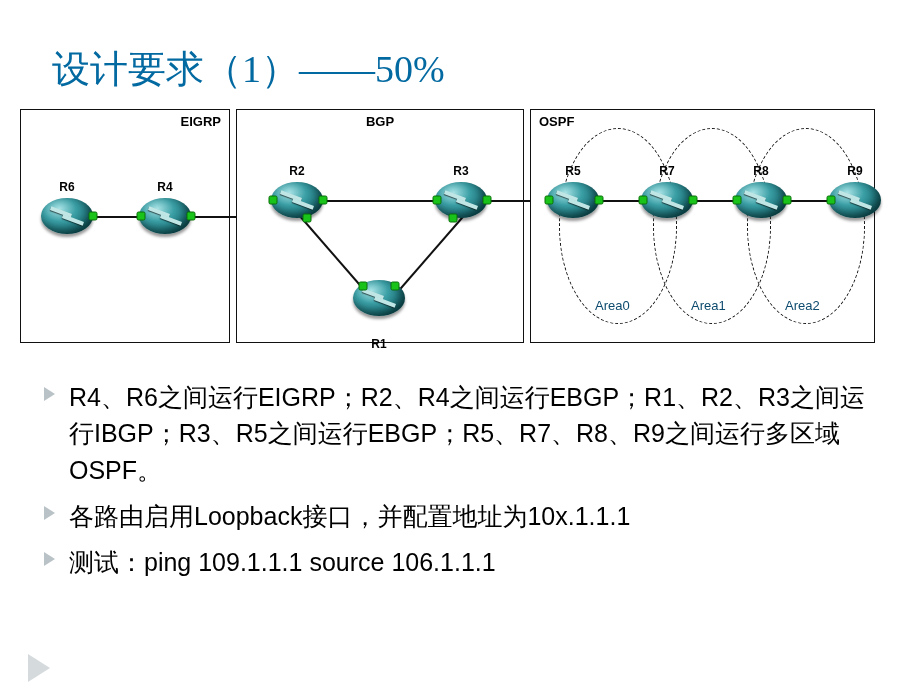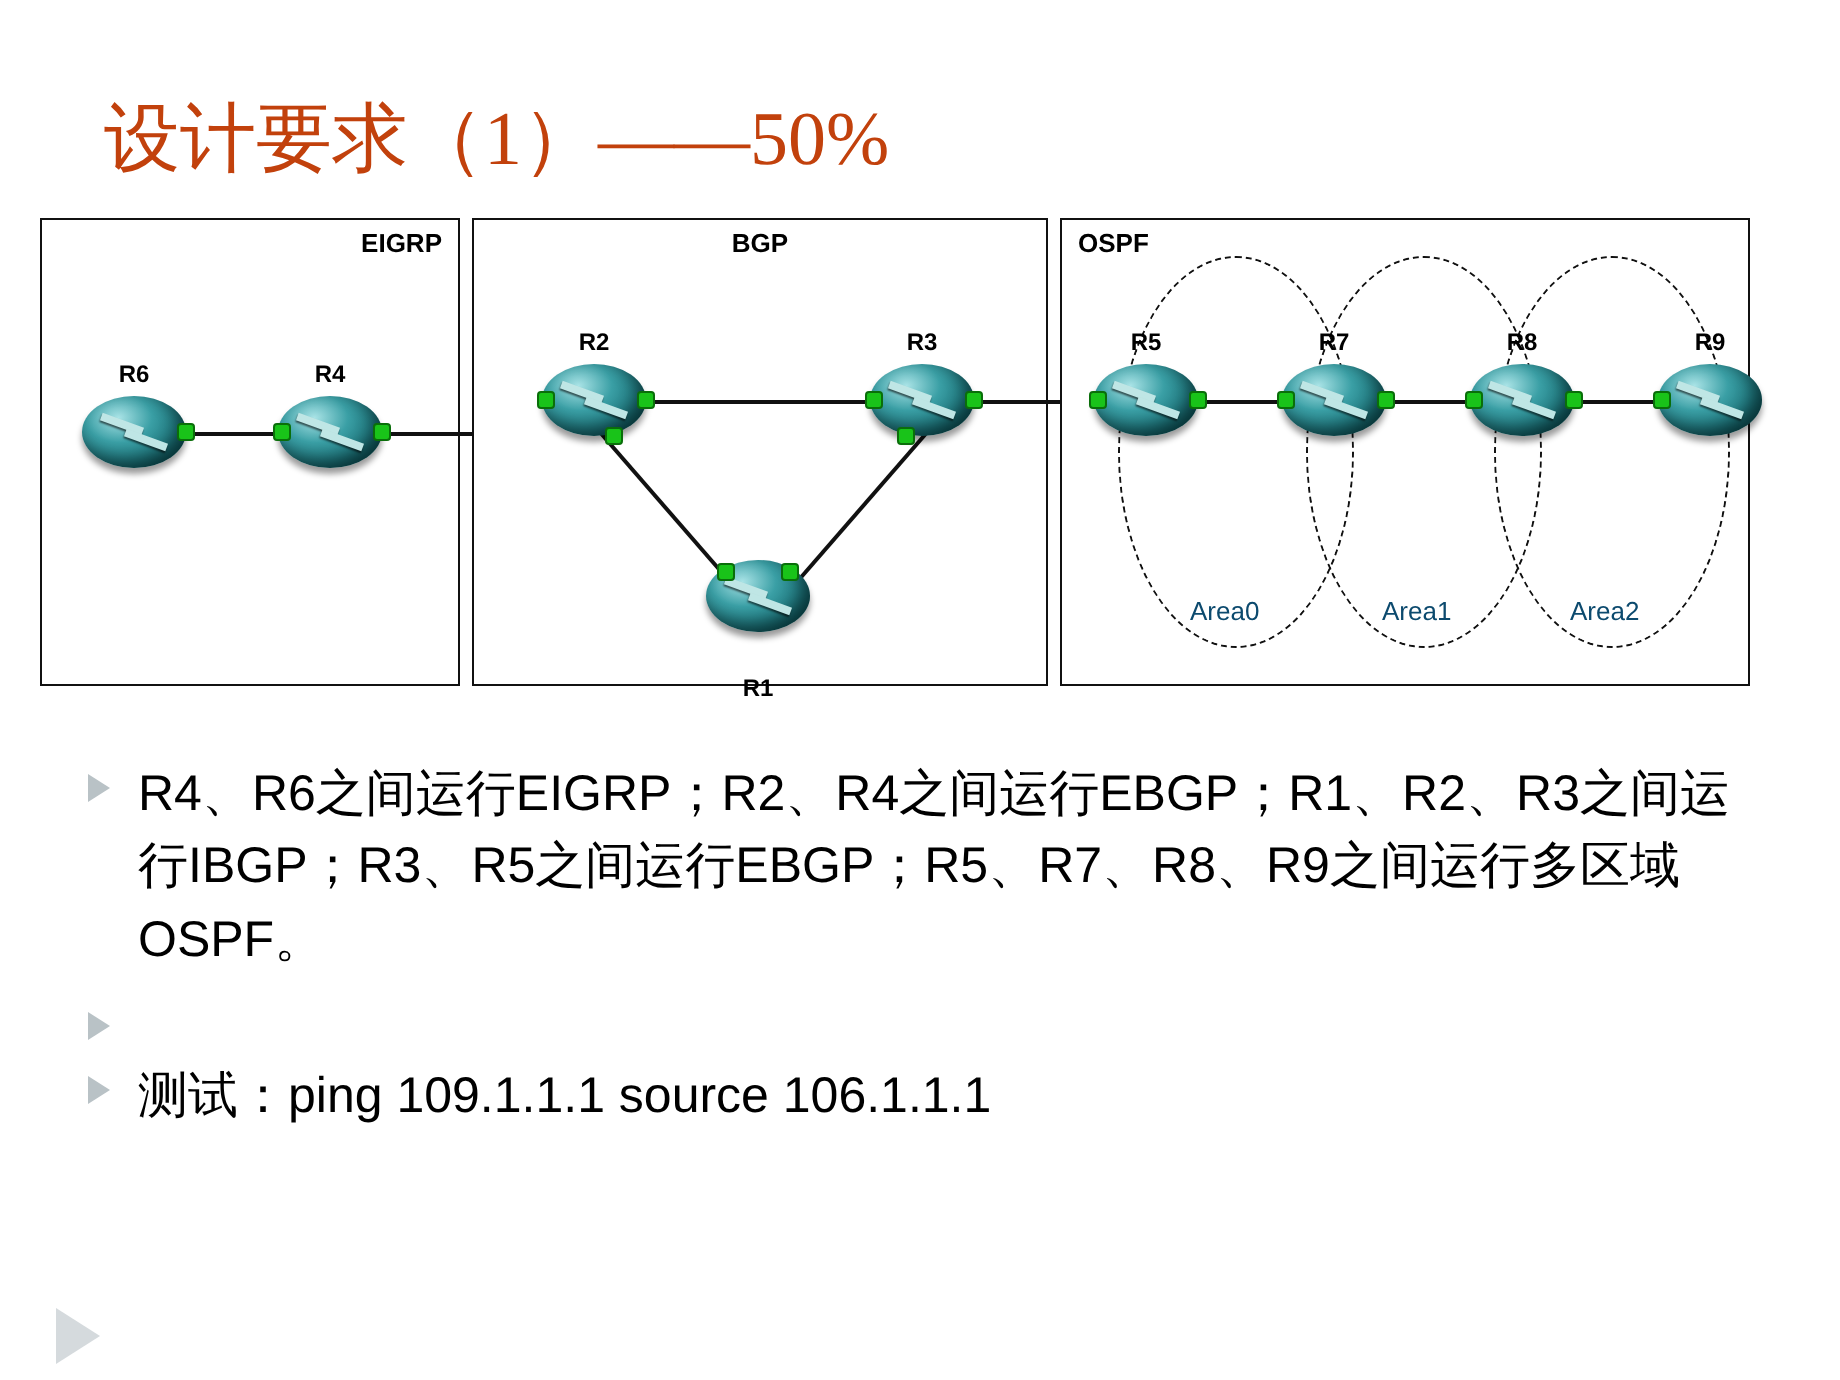--- a/index.html
+++ b/index.html
@@ -5,21 +5,21 @@
   * { box-sizing: border-box; margin: 0; padding: 0; }
   body {
     width: 920px;
     height: 690px;
     background: #fff;
     font-family: "SimSun", "Microsoft YaHei", Arial, sans-serif;
     position: relative;
   }
   .title {
     font-size: 38px;
-    color: #c2410c;
+    color: #0369a1;
     font-family: "SimSun", serif;
     padding: 44px 0 0 52px;
     font-weight: 400;
   }
   .diagram-row {
     display: flex;
     gap: 6px;
     margin: 14px 20px 12px 20px;
   }
   .protocol-box {
@@ -204,20 +204,21 @@
 
 </div>
 
 <div class="bullets">
   <div class="bullet-item">
     <div class="bullet-marker"></div>
     <div class="bullet-text">R4、R6之间运行EIGRP；R2、R4之间运行EBGP；R1、R2、R3之间运行IBGP；R3、R5之间运行EBGP；R5、R7、R8、R9之间运行多区域OSPF。</div>
   </div>
   <div class="bullet-item">
     <div class="bullet-marker"></div>
+    <div class="bullet-text">各路由启用Loopback接口，并配置地址为10x.1.1.1</div>
   </div>
   <div class="bullet-item">
     <div class="bullet-marker"></div>
     <div class="bullet-text">测试：ping 109.1.1.1 source 106.1.1.1</div>
   </div>
 </div>
 
 <div class="footer-tab"></div>
 
 </body></html>

